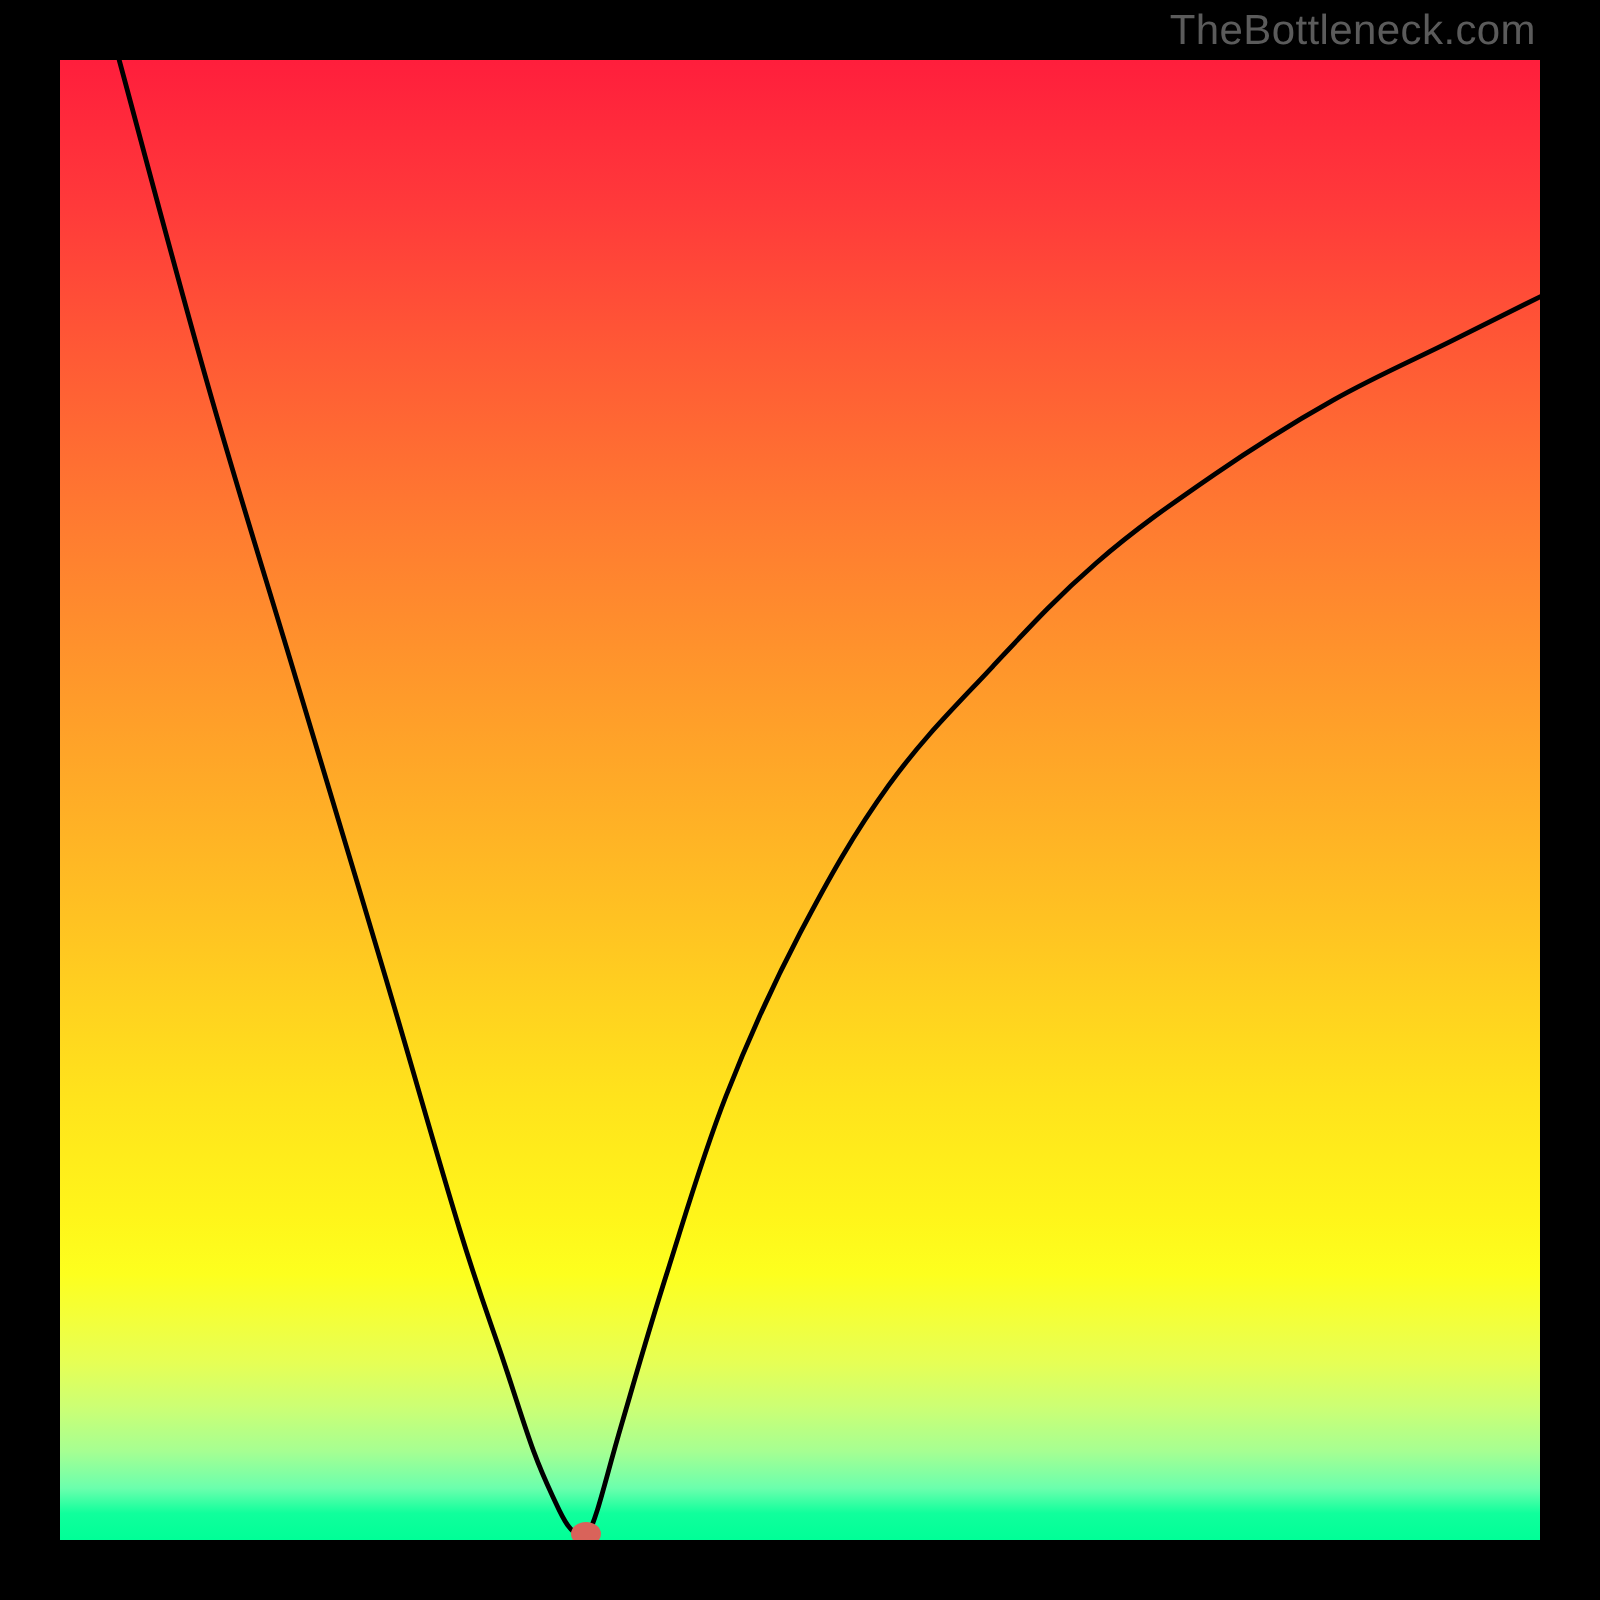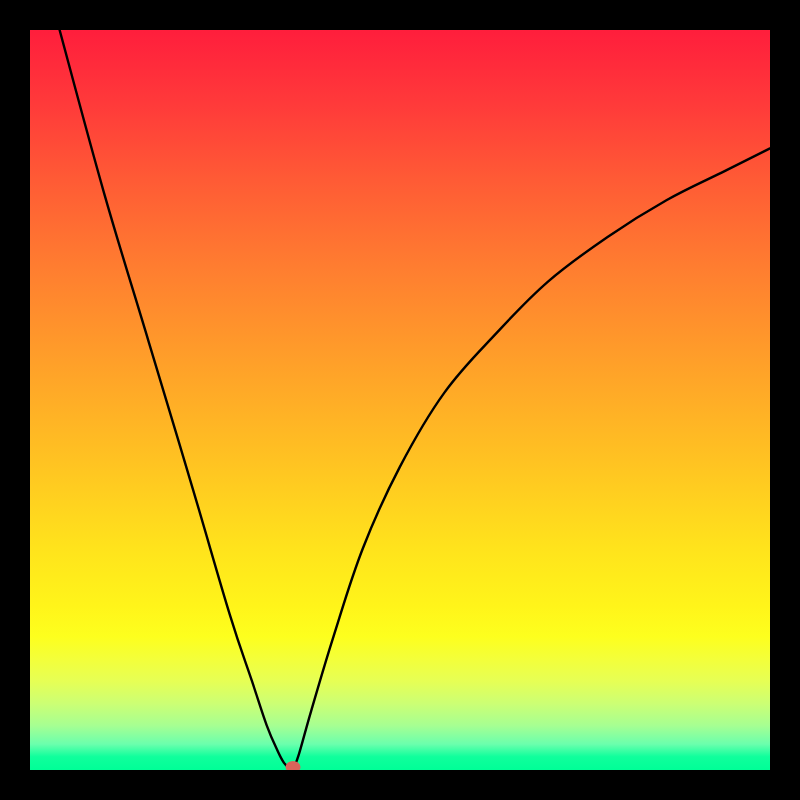--- a/index.html
+++ b/index.html
@@ -68,20 +68,21 @@
     background: #d9635a;
     border-radius: 50%;
     transform: translate(-50%, -50%);
   }
 </style>
 </head>
 <body>
 
 <div class="frame">
 
+  <div class="watermark">TheBottleneck.com</div>
 
   <div class="plot-area">
     <div class="gradient"></div>
 
     <svg class="curve" viewBox="0 0 740 740" preserveAspectRatio="none">
       <path id="curve-left" fill="none" stroke="#000" stroke-width="2.4" stroke-linecap="round" d="M 29.6 0 C 37.592 29.30399999999999, 58.016 106.85599999999995, 74 162.79999999999995 C 89.98400000000001 218.74399999999997, 102.416 257.52, 118.4 310.8 C 134.38400000000001 364.08000000000004, 148.14800000000002 409.516, 162.8 458.8 C 177.452 508.084, 189.144 549.9680000000001, 199.8 584.6 C 210.45600000000002 619.232, 215.34 631.22, 222 651.2 C 228.66 671.1800000000001, 232.138 682.946, 236.8 695.6 C 241.46200000000002 708.254, 244.8364 714.84, 247.9 721.5 C 250.9636 728.16, 251.822 729.6696000000001, 253.82 732.6 C 255.81799999999998 735.5304, 257.4016 736.448, 259 737.78 C 260.5984 739.112, 262.034 739.6004, 262.7 740"></path>
       <path id="curve-right" fill="none" stroke="#000" stroke-width="2.4" stroke-linecap="round" d="M 262.7 740 C 263.7656 737.336, 265.29 735.8560000000001, 268.62 725.2 C 271.95 714.544, 274.9396 702.112, 281.2 680.8 C 287.4604 659.4879999999999, 294.07599999999996 636.1039999999999, 303.4 606.8 C 312.724 577.496, 321.012 548.636, 333 518 C 344.988 487.36400000000003, 355.348 464.572, 370 436.6 C 384.652 408.62800000000004, 397.08400000000006 386.57599999999996, 414.40000000000003 362.59999999999997 C 431.716 338.62399999999997, 447.552 323.38000000000005, 466.2 303.40000000000003 C 484.84799999999996 283.42, 498.02 268.91599999999994, 518 251.59999999999997 C 537.98 234.28399999999996, 555.888 221.85200000000006, 577.2 207.20000000000005 C 598.5120000000001 192.54800000000003, 615.088 182.18799999999996, 636.4 170.19999999999993 C 657.712 158.2119999999999, 676.9519999999999 149.9239999999999, 695.5999999999999 140.5999999999999 C 714.2479999999999 131.27599999999993, 732.008 122.39599999999996, 740 118.39999999999998"></path>
     </svg>
 
     <div class="marker" id="min-marker" style="left: 262.7px; top: 737px;"></div>

